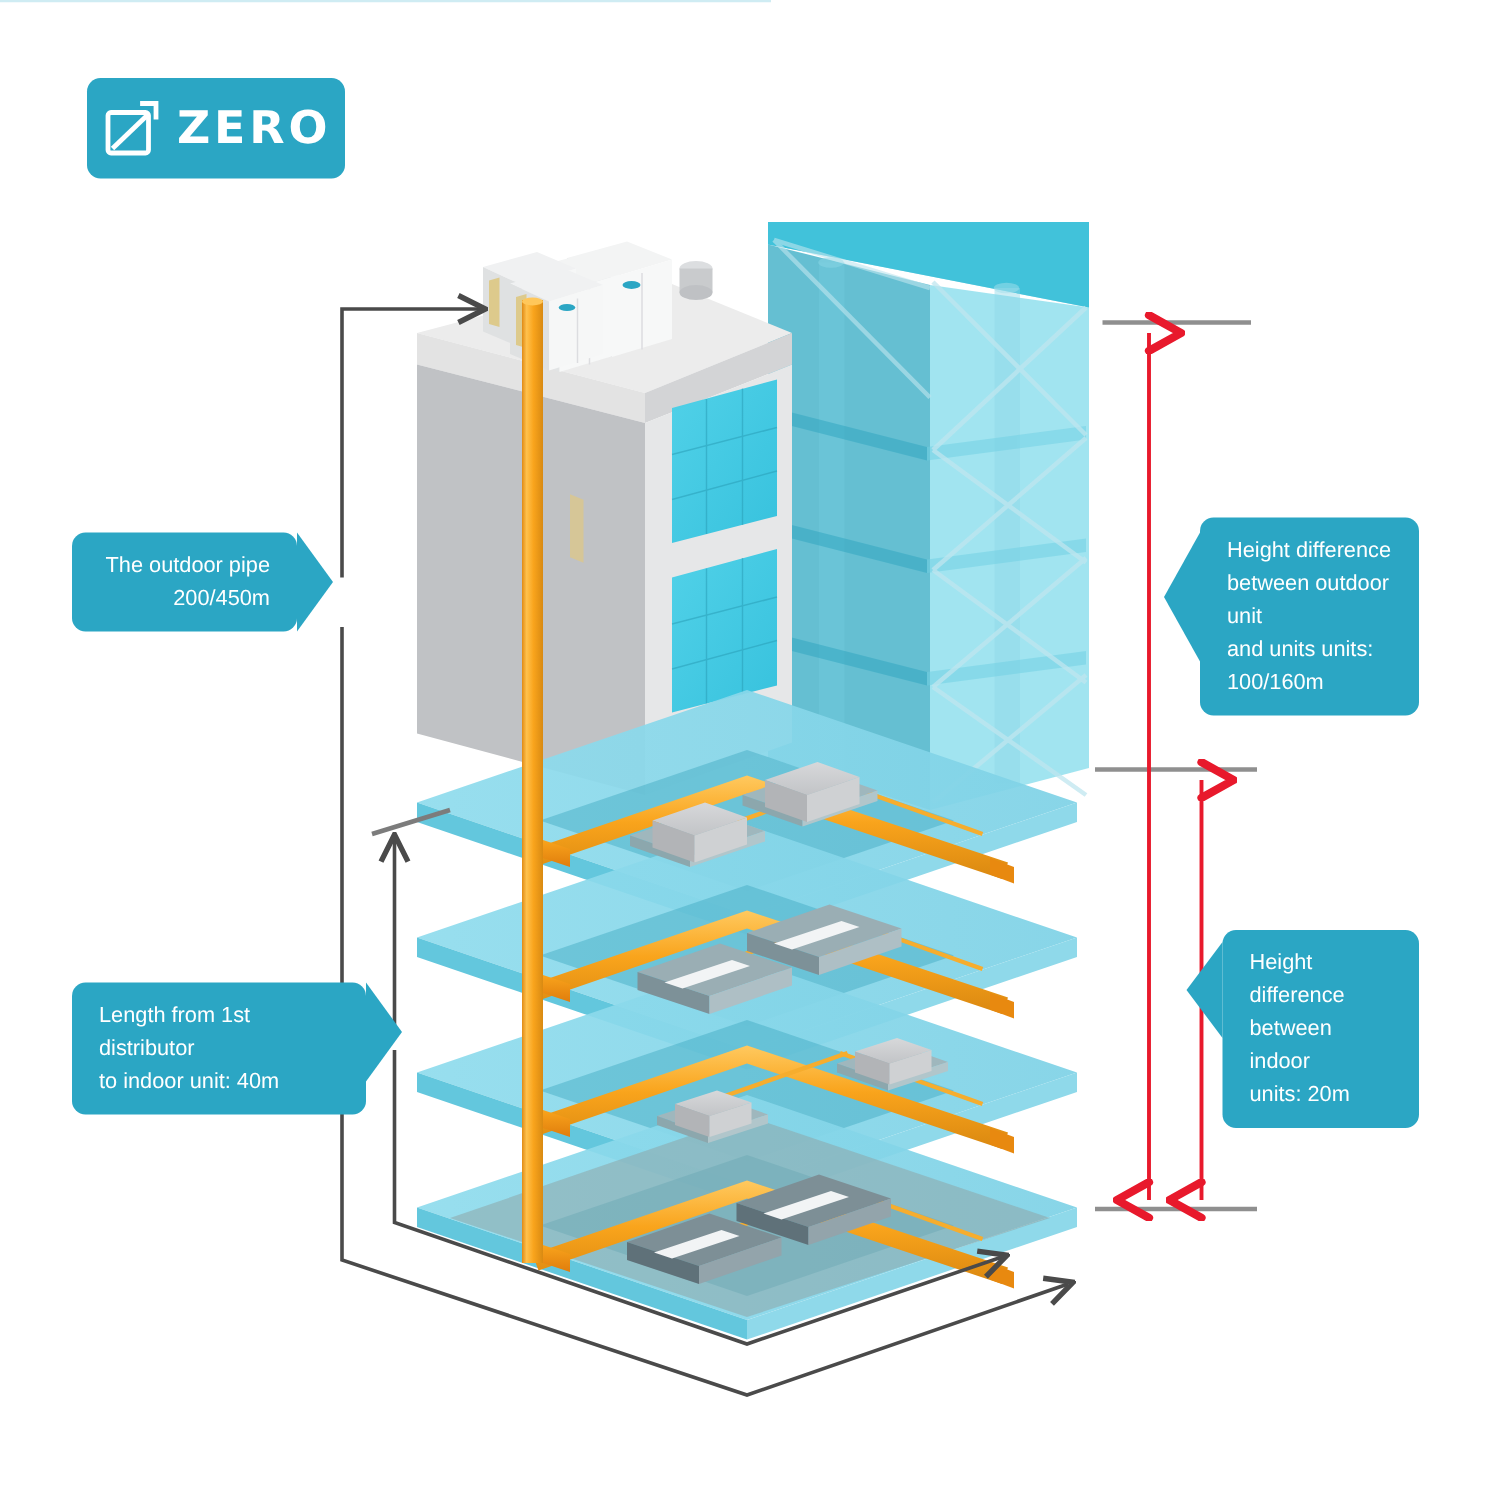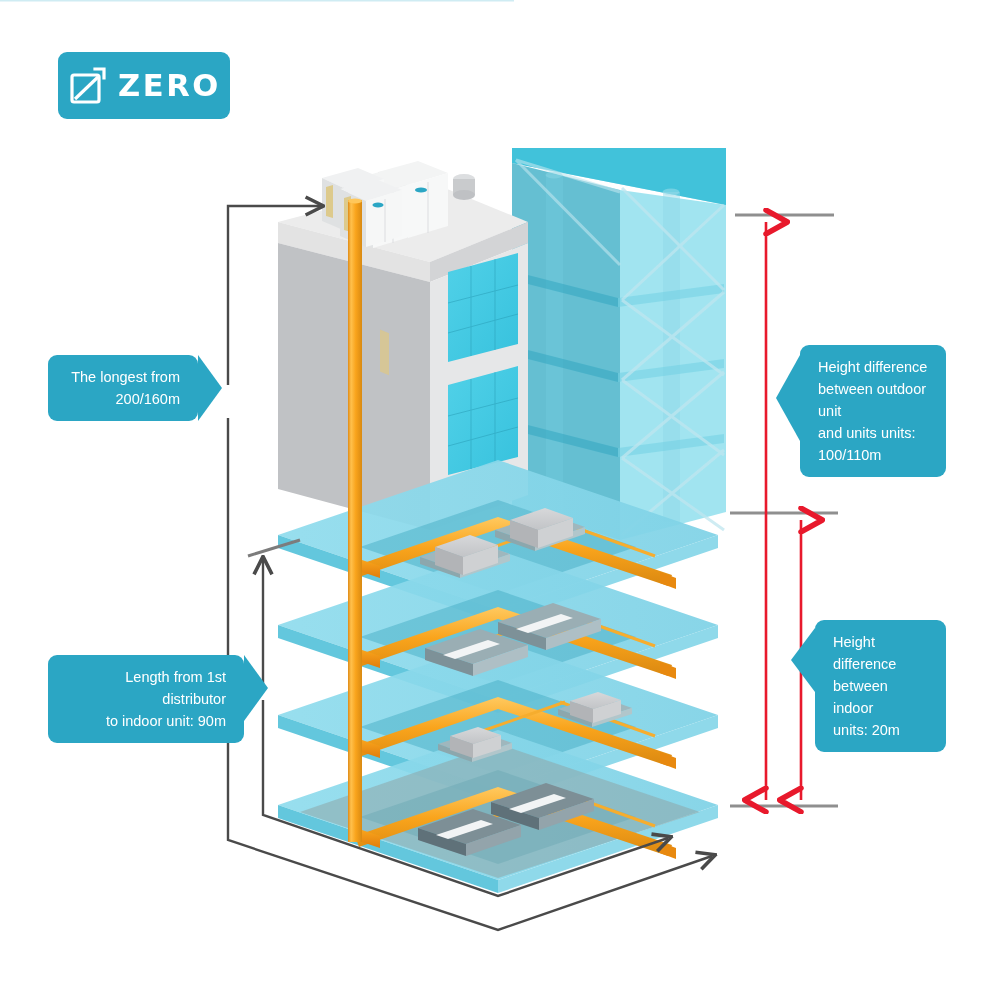--- a/index.html
+++ b/index.html
@@ -25,21 +25,21 @@
   .callout{
     position:absolute;background:#2ba6c4;color:#fff;
     font-size:14.5px;line-height:22px;
     padding:11px 18px;box-sizing:border-box;
   }
 
   #callout-longest-pipe{
     left:48px;top:355px;width:150px;text-align:right;border-radius:9px;
   }
   #callout-distributor{
-    left:48px;top:655px;width:196px;text-align:right;border-radius:9px;
+    left:48px;top:655px;width:196px;border-radius:9px;
   }
   #callout-outdoor-height{
     left:800px;top:345px;width:146px;border-radius:9px;text-align:left;
   }
   #callout-indoor-height{
     left:815px;top:620px;width:131px;border-radius:9px;text-align:left;
   }
 </style>
 </head>
 <body>
@@ -411,34 +411,34 @@
       <svg width="42" height="42" viewBox="0 0 42 42">
         <rect x="4" y="10" width="27" height="27" rx="2" fill="none" stroke="#ffffff" stroke-width="3.2"></rect>
         <line x1="7" y1="34" x2="30" y2="12" stroke="#ffffff" stroke-width="3.2"></line>
         <polyline points="27,4 36,4 36,13" fill="none" stroke="#ffffff" stroke-width="3.2" stroke-linecap="square"></polyline>
       </svg>
     </span>
     <span class="logo-text">ZERO</span>
   </div>
 
   <div class="callout" id="callout-longest-pipe">
-    <div>The longest from</div>
-    <div>200/160m</div>
+    <div>The outdoor pipe</div>
+    <div>200/450m</div>
   </div>
 
   <div class="callout" id="callout-distributor">
     <div>Length from 1st distributor</div>
-    <div>to indoor unit: 90m</div>
+    <div>to indoor unit: 40m</div>
   </div>
 
   <div class="callout" id="callout-outdoor-height">
     <div>Height difference</div>
     <div>between outdoor unit</div>
     <div>and units units:</div>
-    <div>100/110m</div>
+    <div>100/160m</div>
   </div>
 
   <div class="callout" id="callout-indoor-height">
     <div>Height difference</div>
     <div>between indoor</div>
     <div>units: 20m</div>
   </div>
 
 </div>
 

